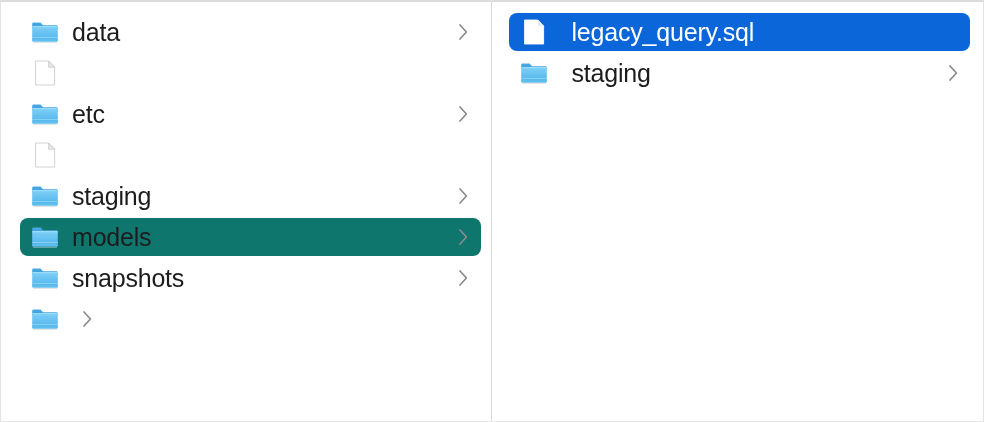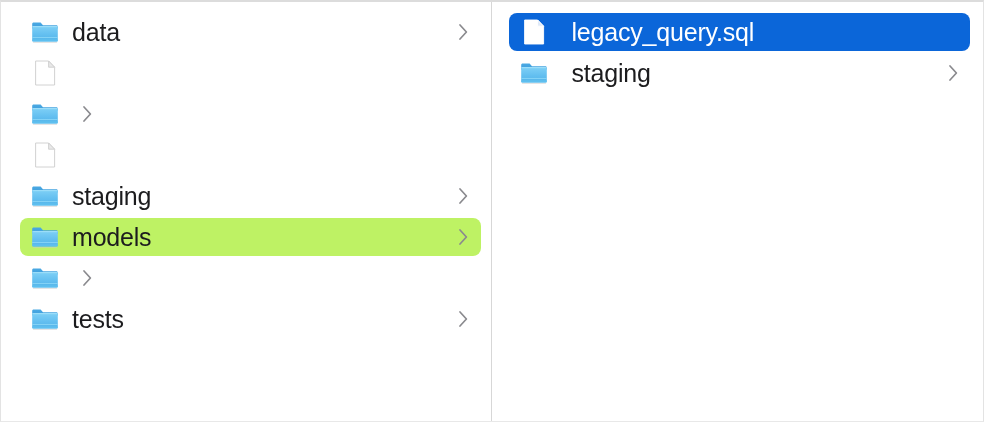--- a/index.html
+++ b/index.html
@@ -52,21 +52,21 @@
     box-sizing: border-box;
     user-select: none;
   }
   .column-right .row {
     margin-left: 17px;
     margin-right: 13px;
     gap: 11px;
   }
 
   .row.selected-inactive {
-    background: #bef264;
+    background: #0f766e;
   }
   .row.selected-active {
     background: #0b66d9;
   }
 
   .icon-wrap {
     width: 30px;
     height: 30px;
     flex: 0 0 30px;
     display: flex;
@@ -163,20 +163,21 @@
       </linearGradient>
     </defs>
     <path d="M2.2 7.0 C2.2 6.2 2.8 5.6 3.6 5.6 L10.6 5.6 L13.0 8.2 L26.4 8.2 C27.2 8.2 27.8 8.8 27.8 9.6 L27.8 11.6 L2.2 11.6 Z" fill="url(#ftab)"></path>
     <rect x="2.2" y="9.0" width="25.6" height="15.6" rx="1.6" fill="url(#fbody)"></rect>
     <rect x="2.2" y="20.0" width="25.6" height="1.0" fill="#8ad6f7" opacity="0.85"></rect>
     <rect x="2.2" y="22.2" width="25.6" height="2.4" rx="1.2" fill="#5fc0ef" opacity="0.9"></rect>
     <rect x="2.2" y="9.0" width="25.6" height="1.2" fill="#a8e2fb" opacity="0.7"></rect>
     <rect x="2.9" y="25.0" width="24.2" height="1.0" rx="0.5" fill="#c9c9c9" opacity="0.5"></rect>
   </svg>
         </span>
+        <span class="row-label">etc</span>
         <span class="chevron">
   <svg width="11" height="18" viewBox="0 0 11 18" aria-hidden="true">
     <path d="M2 2 L8.4 9 L2 16" fill="none" stroke="#8a8a8e" stroke-width="1.7" stroke-linecap="round" stroke-linejoin="round"></path>
   </svg>
         </span>
       </div>
       <div class="row">
         <span class="icon-wrap">
   <svg width="30" height="30" viewBox="0 0 30 30" aria-hidden="true">
     <path d="M5.6 3.0 L18.6 3.0 L24.6 9.2 L24.6 27.0 L5.6 27.0 Z" fill="#ffffff" stroke="#cdcdcd" stroke-width="0.9" stroke-linejoin="round"></path>
@@ -262,49 +263,49 @@
       </linearGradient>
     </defs>
     <path d="M2.2 7.0 C2.2 6.2 2.8 5.6 3.6 5.6 L10.6 5.6 L13.0 8.2 L26.4 8.2 C27.2 8.2 27.8 8.8 27.8 9.6 L27.8 11.6 L2.2 11.6 Z" fill="url(#ftab)"></path>
     <rect x="2.2" y="9.0" width="25.6" height="15.6" rx="1.6" fill="url(#fbody)"></rect>
     <rect x="2.2" y="20.0" width="25.6" height="1.0" fill="#8ad6f7" opacity="0.85"></rect>
     <rect x="2.2" y="22.2" width="25.6" height="2.4" rx="1.2" fill="#5fc0ef" opacity="0.9"></rect>
     <rect x="2.2" y="9.0" width="25.6" height="1.2" fill="#a8e2fb" opacity="0.7"></rect>
     <rect x="2.9" y="25.0" width="24.2" height="1.0" rx="0.5" fill="#c9c9c9" opacity="0.5"></rect>
   </svg>
         </span>
-        <span class="chevron">
-  <svg width="11" height="18" viewBox="0 0 11 18" aria-hidden="true">
-    <path d="M2 2 L8.4 9 L2 16" fill="none" stroke="#8a8a8e" stroke-width="1.7" stroke-linecap="round" stroke-linejoin="round"></path>
-  </svg>
-        </span>
-      </div>
-      <div class="row">
-        <span class="icon-wrap">
-  <svg width="30" height="30" viewBox="0 0 30 30" aria-hidden="true">
-    <defs>
-      <linearGradient id="fbody" x1="0" y1="0" x2="0" y2="1">
-        <stop offset="0" stop-color="#7fd0f6"></stop>
-        <stop offset="0.55" stop-color="#63bff0"></stop>
-        <stop offset="1" stop-color="#53b3e8"></stop>
-      </linearGradient>
-      <linearGradient id="ftab" x1="0" y1="0" x2="0" y2="1">
-        <stop offset="0" stop-color="#4aa9e3"></stop>
-        <stop offset="1" stop-color="#3e9ddc"></stop>
-      </linearGradient>
-    </defs>
-    <path d="M2.2 7.0 C2.2 6.2 2.8 5.6 3.6 5.6 L10.6 5.6 L13.0 8.2 L26.4 8.2 C27.2 8.2 27.8 8.8 27.8 9.6 L27.8 11.6 L2.2 11.6 Z" fill="url(#ftab)"></path>
-    <rect x="2.2" y="9.0" width="25.6" height="15.6" rx="1.6" fill="url(#fbody)"></rect>
-    <rect x="2.2" y="20.0" width="25.6" height="1.0" fill="#8ad6f7" opacity="0.85"></rect>
-    <rect x="2.2" y="22.2" width="25.6" height="2.4" rx="1.2" fill="#5fc0ef" opacity="0.9"></rect>
-    <rect x="2.2" y="9.0" width="25.6" height="1.2" fill="#a8e2fb" opacity="0.7"></rect>
-    <rect x="2.9" y="25.0" width="24.2" height="1.0" rx="0.5" fill="#c9c9c9" opacity="0.5"></rect>
-  </svg>
-        </span>
-        <span class="row-label">tests</span>
+        <span class="row-label">snapshots</span>
+        <span class="chevron">
+  <svg width="11" height="18" viewBox="0 0 11 18" aria-hidden="true">
+    <path d="M2 2 L8.4 9 L2 16" fill="none" stroke="#8a8a8e" stroke-width="1.7" stroke-linecap="round" stroke-linejoin="round"></path>
+  </svg>
+        </span>
+      </div>
+      <div class="row">
+        <span class="icon-wrap">
+  <svg width="30" height="30" viewBox="0 0 30 30" aria-hidden="true">
+    <defs>
+      <linearGradient id="fbody" x1="0" y1="0" x2="0" y2="1">
+        <stop offset="0" stop-color="#7fd0f6"></stop>
+        <stop offset="0.55" stop-color="#63bff0"></stop>
+        <stop offset="1" stop-color="#53b3e8"></stop>
+      </linearGradient>
+      <linearGradient id="ftab" x1="0" y1="0" x2="0" y2="1">
+        <stop offset="0" stop-color="#4aa9e3"></stop>
+        <stop offset="1" stop-color="#3e9ddc"></stop>
+      </linearGradient>
+    </defs>
+    <path d="M2.2 7.0 C2.2 6.2 2.8 5.6 3.6 5.6 L10.6 5.6 L13.0 8.2 L26.4 8.2 C27.2 8.2 27.8 8.8 27.8 9.6 L27.8 11.6 L2.2 11.6 Z" fill="url(#ftab)"></path>
+    <rect x="2.2" y="9.0" width="25.6" height="15.6" rx="1.6" fill="url(#fbody)"></rect>
+    <rect x="2.2" y="20.0" width="25.6" height="1.0" fill="#8ad6f7" opacity="0.85"></rect>
+    <rect x="2.2" y="22.2" width="25.6" height="2.4" rx="1.2" fill="#5fc0ef" opacity="0.9"></rect>
+    <rect x="2.2" y="9.0" width="25.6" height="1.2" fill="#a8e2fb" opacity="0.7"></rect>
+    <rect x="2.9" y="25.0" width="24.2" height="1.0" rx="0.5" fill="#c9c9c9" opacity="0.5"></rect>
+  </svg>
+        </span>
         <span class="chevron">
   <svg width="11" height="18" viewBox="0 0 11 18" aria-hidden="true">
     <path d="M2 2 L8.4 9 L2 16" fill="none" stroke="#8a8a8e" stroke-width="1.7" stroke-linecap="round" stroke-linejoin="round"></path>
   </svg>
         </span>
       </div>
     </div>
   <div class="column column-right">
       <div class="row selected-active">
         <span class="icon-wrap">

